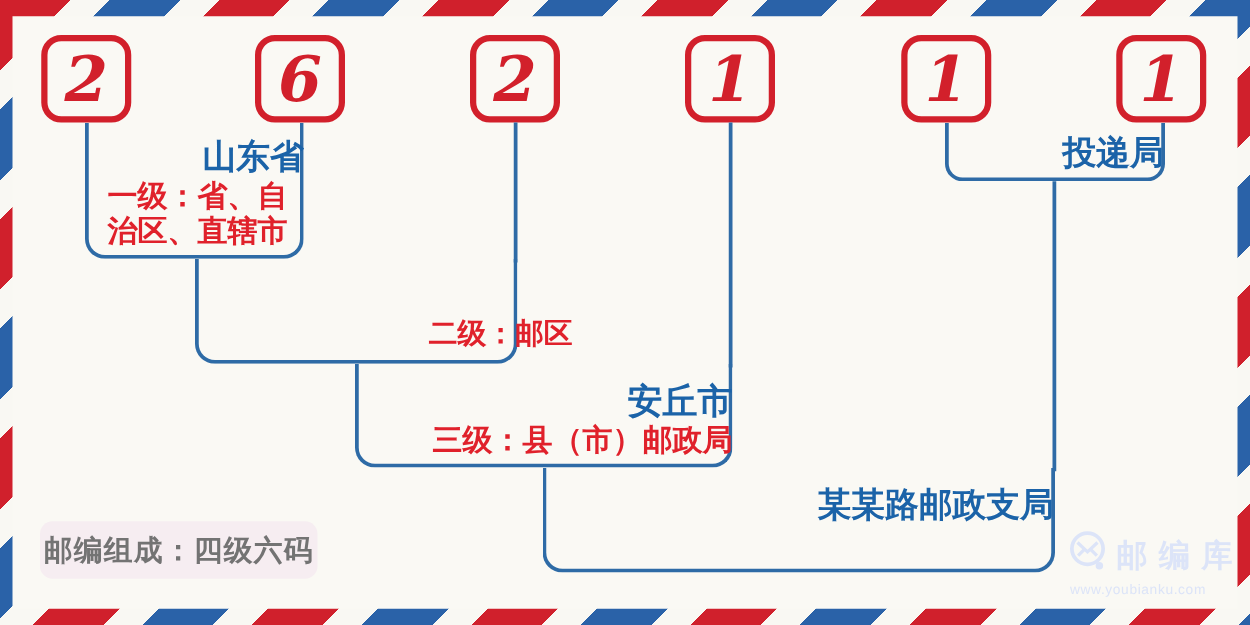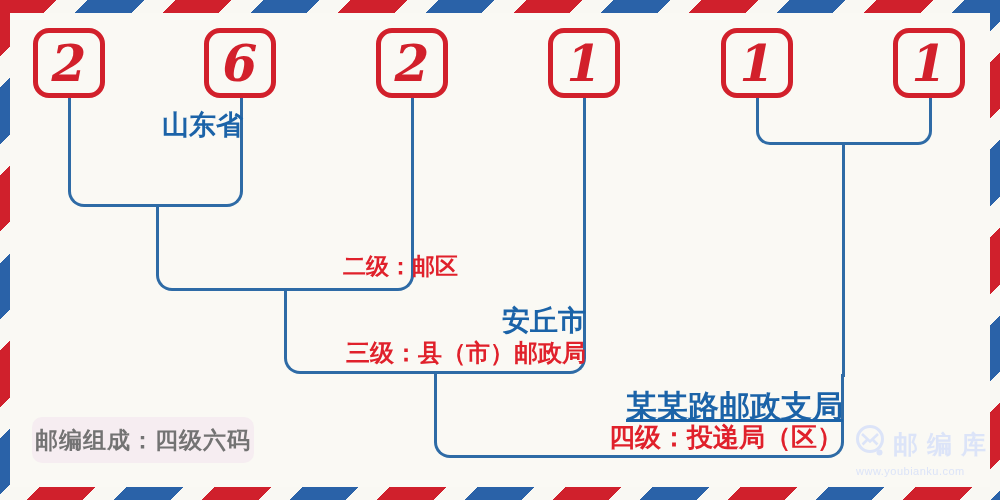--- a/index.html
+++ b/index.html
@@ -60,33 +60,34 @@
   <div class="digit-box" style="left:893px;">
       <span>1</span>
     </div>
 
   <div class="vline" style="left:410.5px;top:98px;height:112px;"></div>
   <div class="vline" style="left:582.5px;top:98px;height:196px;"></div>
   <div class="vline" style="left:841.5px;top:145px;height:232px;"></div>
 
   <div class="bracket" style="left:67.5px;top:98px;width:175px;height:109px;"></div>
   <div class="lbl blue" style="left:67px;top:110px;width:176px;font-size:27px;">山东省</div>
+  <div class="lbl red" style="left:80px;top:144px;width:150px;font-size:24px;">一级：省、自治区、直辖市</div>
 
   <div class="bracket" style="left:156px;top:207px;width:258px;height:84px;"></div>
   <div class="lbl red" style="left:156px;top:253px;width:302px;font-size:23px;">二级：邮区</div>
 
   <div class="bracket" style="left:284px;top:291px;width:302px;height:83px;"></div>
   <div class="lbl blue" style="left:284px;top:304px;width:302px;font-size:28px;">安丘市</div>
   <div class="lbl red" style="left:284px;top:339px;width:302px;font-size:24px;">三级：县（市）邮政局</div>
 
   <div class="bracket" style="left:433.5px;top:374px;width:410px;height:84px;"></div>
-  <div class="lbl blue" style="left:433px;top:389px;width:410px;font-size:31px;text-decoration:underline;">某某路邮政支局</div>
-  <div class="lbl red" style="left:433px;top:422px;width:410px;font-size:26px;">四级：投递局（区）</div>
+  <div class="lbl blue" style="left:433px;top:389px;width:410px;font-size:27px;">某某路邮政支局</div>
 
   <div class="bracket" style="left:755.5px;top:98px;width:176px;height:47px;border-radius:0 0 14px 14px;"></div>
+  <div class="lbl blue" style="left:755px;top:107px;width:176px;font-size:27px;">投递局</div>
 
   <div class="badge">
     <span>邮编组成：四级六码</span>
   </div>
 
   <div class="watermark">
     <div class="wm-row">
       <span>
         <svg width="34" height="36" viewBox="0 0 34 36" fill="none">
           <circle cx="16" cy="15" r="12.5" stroke="#dce4f8" stroke-width="3"></circle>

